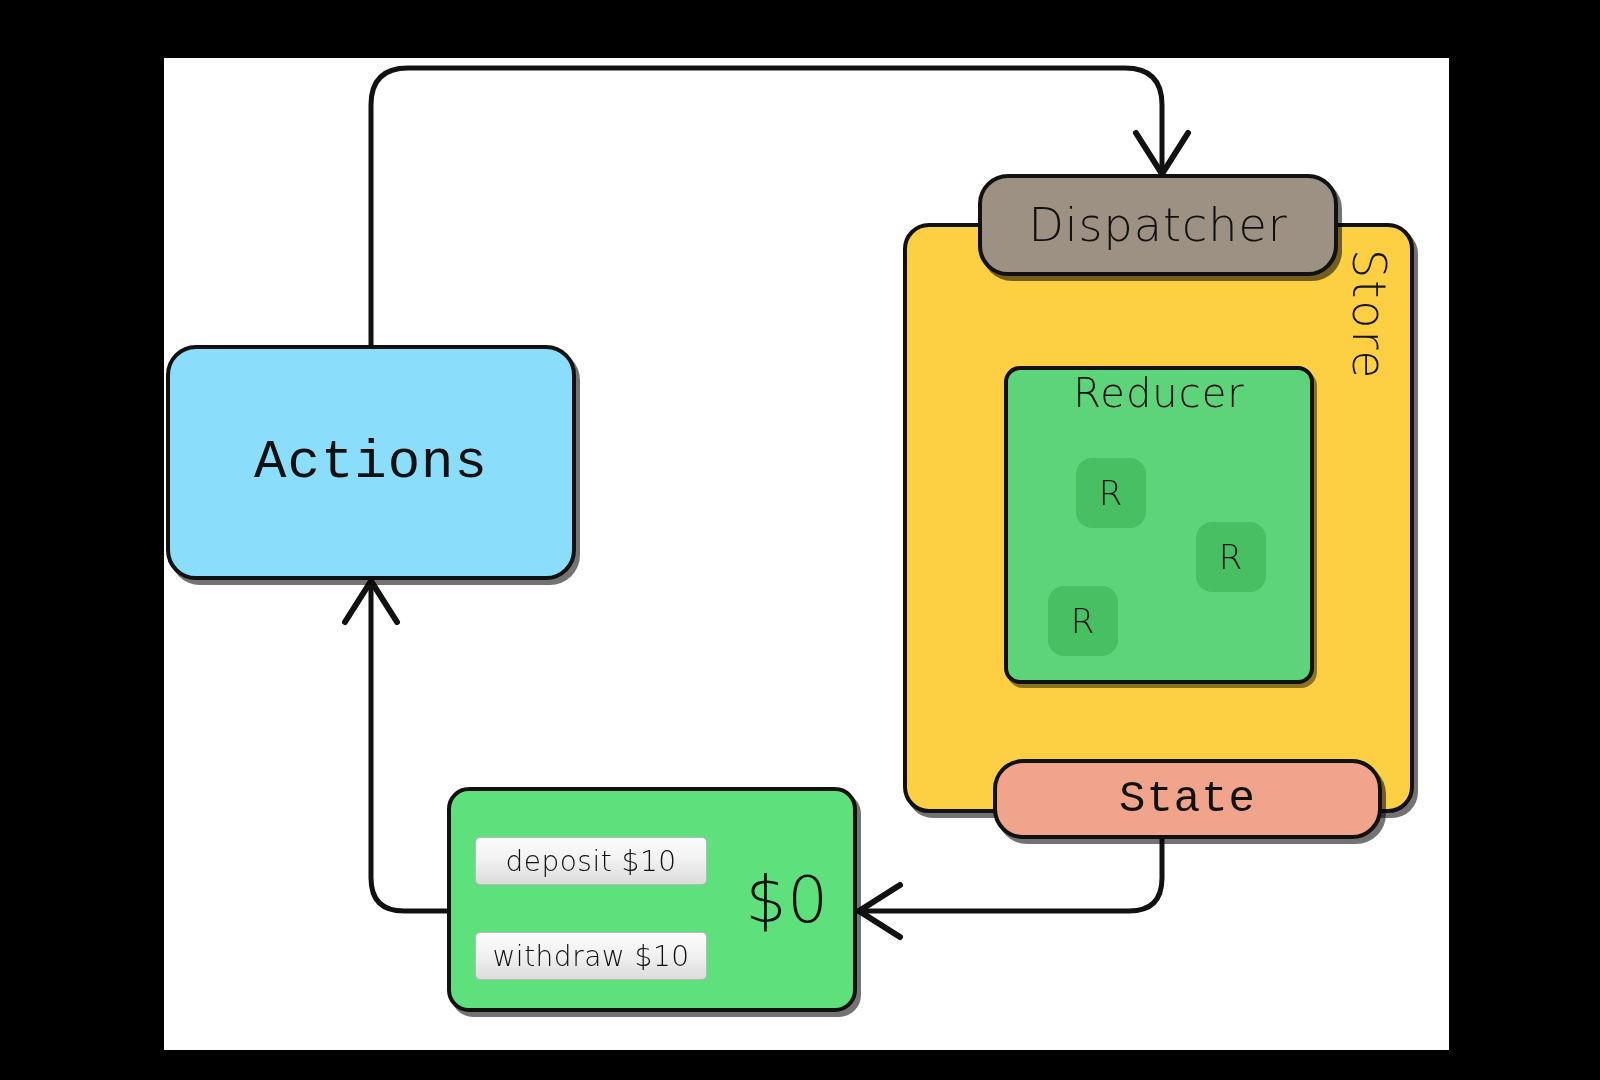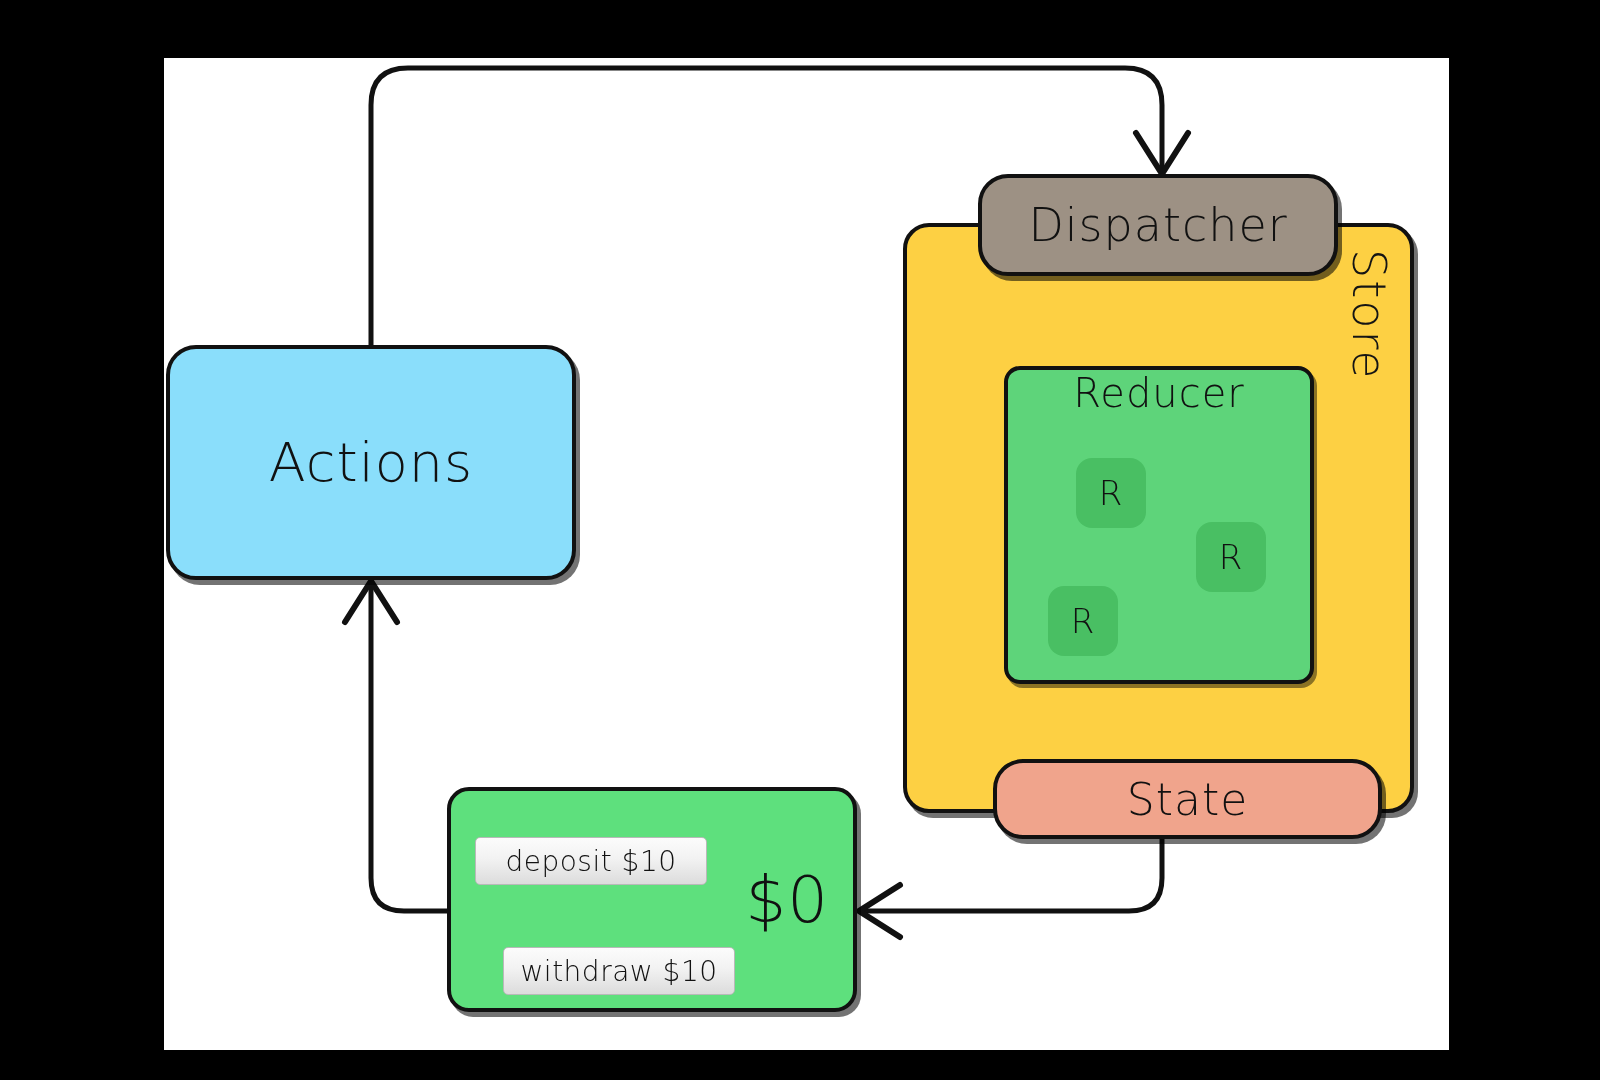--- a/index.html
+++ b/index.html
@@ -116,30 +116,32 @@
   #r-chip-2 { left: 40px; top: 216px; }
   
   #state {
     left: 993px;
     top: 759px;
     width: 389px;
     height: 80px;
     background: #f0a48c;
     font-size: 44px;
     z-index: 3;
+    font-family: Liberation Mono, monospace;
   }
   
   #actions {
     left: 166px;
     top: 345px;
     width: 410px;
     height: 235px;
     background: #8adefb;
     font-size: 54px;
     z-index: 3;
+    font-family: Liberation Mono, monospace;
   }
   
   #appbox {
     left: 447px;
     top: 787px;
     width: 410px;
     height: 225px;
     background: #5ee07d;
     border-radius: 22px;
     display: block;
@@ -158,21 +160,21 @@
     display: flex;
     align-items: center;
     justify-content: center;
     font-size: 28px;
     font-weight: 300;
     color: #111111;
     letter-spacing: 0.5px;
     white-space: nowrap;
   }
   #app-btn-0 { top: 46px; }
-  #app-btn-1 { top: 156px; margin-left: 28px; }
+  #app-btn-1 { top: 141px; }
   #balance {
     position: absolute;
     right: 24px;
     top: 50%;
     transform: translateY(-50%);
     font-size: 64px;
     font-weight: 300;
     color: #111111;
     letter-spacing: 1px;
   }

